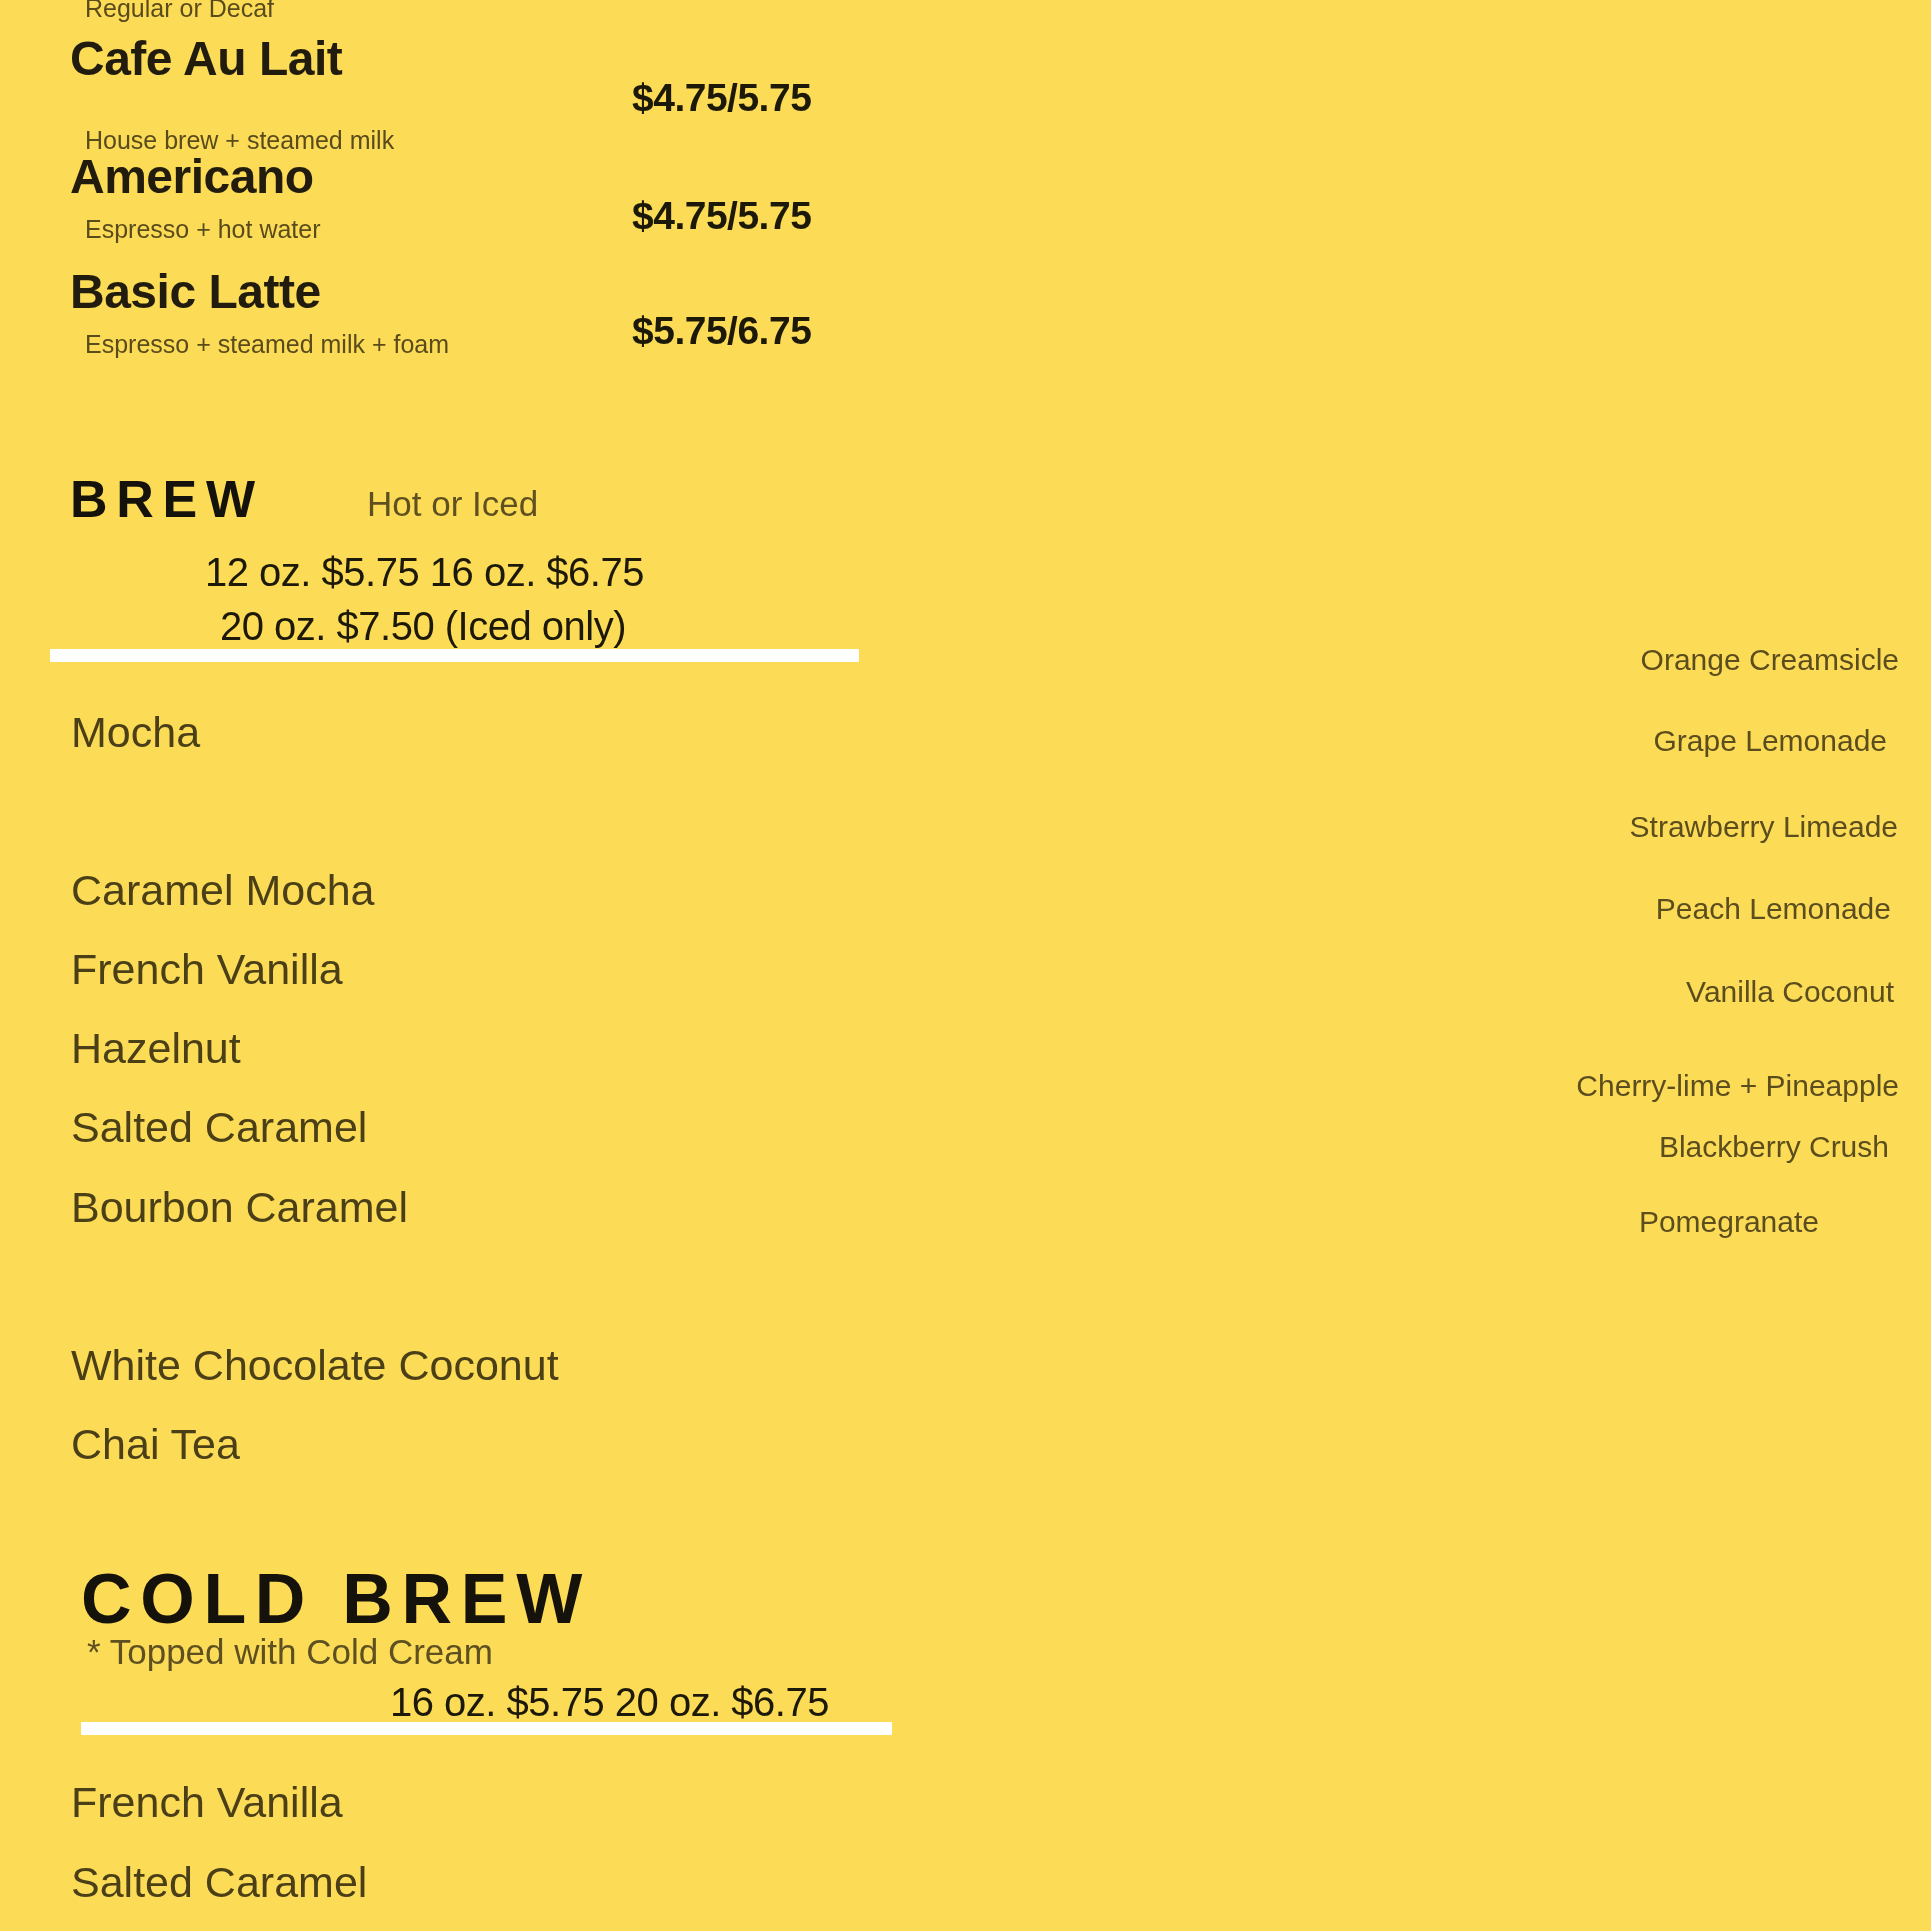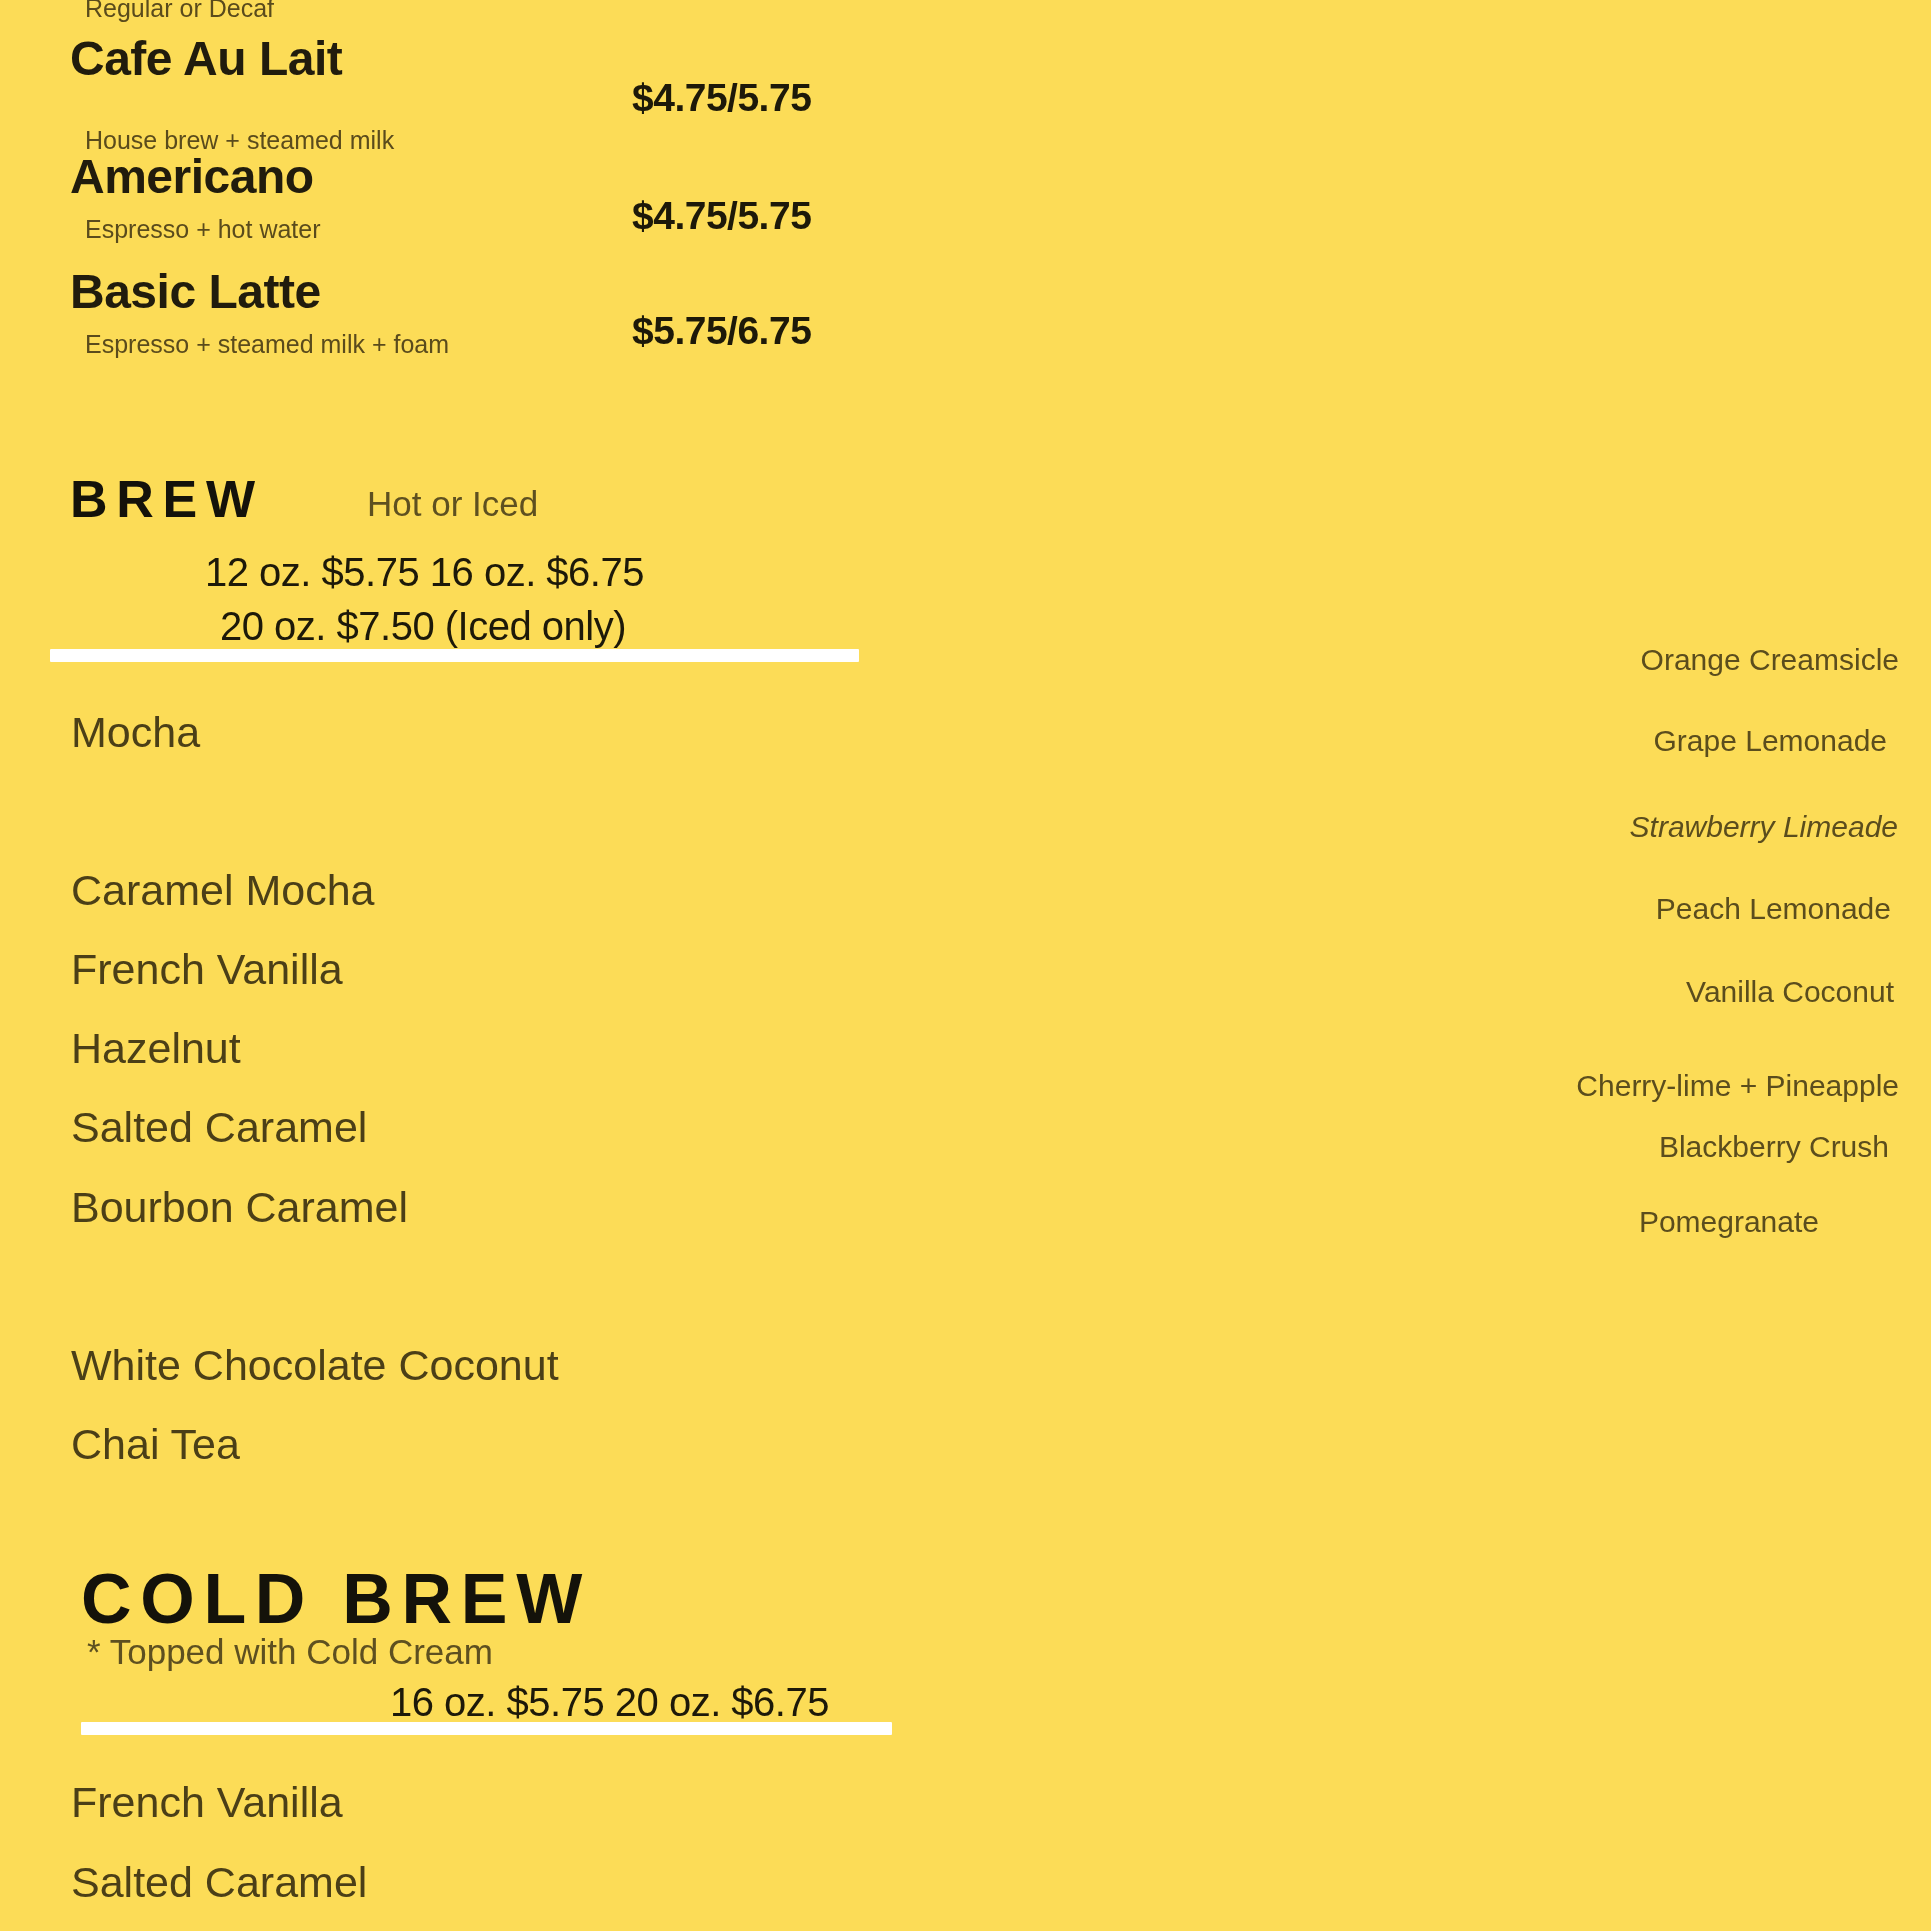--- a/index.html
+++ b/index.html
@@ -134,21 +134,21 @@
     <div class="flav" style="left:71px; top:1861px;">Salted Caramel</div>
 
   </div>
 
   <div class="col col-right">
 
     <div class="se-desc" style="right:33px; top:645px; left:auto;">Orange Creamsicle</div>
 
     <div class="se-desc" style="right:45px; top:726px;">Grape Lemonade</div>
 
-    <div class="se-desc" style="right:34px; top:812px;font-style:italic;">Strawberry Limeade</div>
+    <div class="se-desc" style="right:34px; top:812px;">Strawberry Limeade</div>
 
     <div class="se-desc" style="right:41px; top:894px;">Peach Lemonade</div>
 
     <div class="se-desc" style="right:38px; top:977px;">Vanilla Coconut</div>
 
     <div class="se-desc" style="right:33px; top:1050px;margin-top:21px;">Cherry-lime + Pineapple</div>
 
     <div class="se-desc" style="right:43px; top:1132px;">Blackberry Crush</div>
 
     <div class="se-desc" style="right:113px; top:1207px;">Pomegranate</div>

